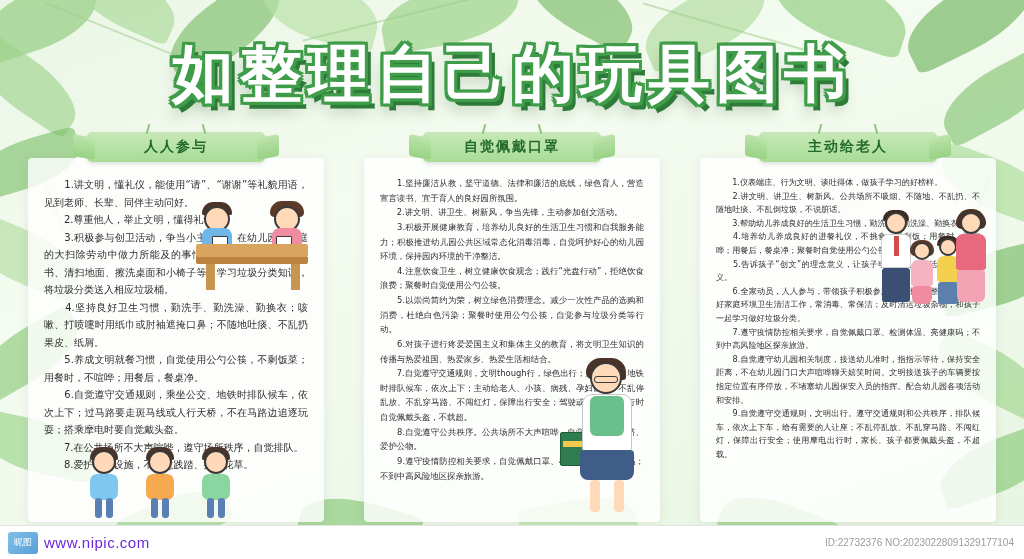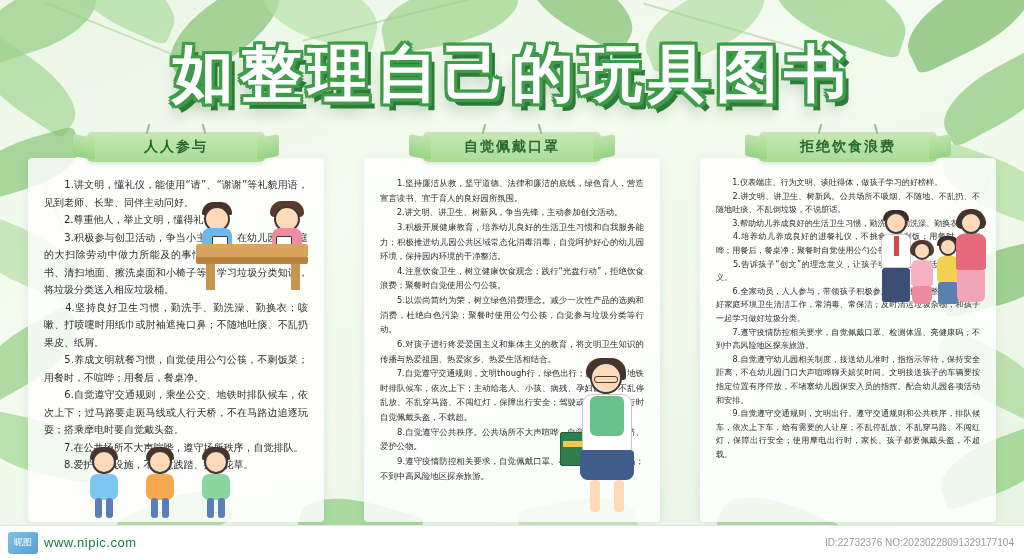--- a/index.html
+++ b/index.html
@@ -230,22 +230,22 @@
   #wm-logo {
     width: 30px; height: 22px;
     margin-left: 8px; margin-right: 6px;
     background: linear-gradient(135deg,#7ec0e8,#5a9fd6);
     border-radius: 3px;
     display:flex;align-items:center;justify-content:center;
     color:#fff;font-size:9px;font-family:"DejaVu Sans",sans-serif;
   }
   #wm-text {
     font-family: "Liberation Sans", sans-serif;
-    font-size: 13px;
-    color: #15803d;
+    font-size: 15px;
+    color: #6d28d9;
     letter-spacing: .5px;
   }
   #wm-id {
     margin-left: auto;
     margin-right: 10px;
     font-family: "Liberation Sans", sans-serif;
     font-size: 10px;
     color: #9b9b9b;
   }
 </style>
@@ -377,21 +377,21 @@
       <div class="t-leg a"></div>
       <div class="t-leg b"></div>
     </div>
   </div>
 
   <div class="col" id="col-3">
     <div class="panel"></div>
     <div class="banner">
       <div class="hanger l"></div>
       <div class="hanger r"></div>
-      <span class="banner-text">拒绝饮食浪费</span>
+      <span class="banner-text">主动给老人</span>
     </div>
     <div class="body-text" id="body-3">　　1.仪表端庄、行为文明、谈吐得体，做孩子学习的好榜样。
 　　2.讲文明、讲卫生、树新风。公共场所不吸烟、不随地、不乱扔、不随地吐痰、不乱倒垃圾，不说脏话。
 　　3.帮助幼儿养成良好的生活卫生习惯，勤洗手、勤洗澡、勤换衣。
 　　4.培养幼儿养成良好的进餐礼仪，不挑食、不剩饭；用餐时，不喧哗；用餐后，餐桌净；聚餐时自觉使用公勺公筷。
 　　5.告诉孩子“创文”的理念意义，让孩子明白开展创文活动的重大意义。
 　　6.全家动员，人人参与，带领孩子积极参加室内外卫生整治行动。搞好家庭环境卫生清洁工作，常消毒、常保洁；及时清运垃圾杂物，和孩子一起学习做好垃圾分类。
 　　7.遵守疫情防控相关要求，自觉佩戴口罩、检测体温、亮健康码；不到中高风险地区探亲旅游。
 　　8.自觉遵守幼儿园相关制度，接送幼儿准时，指指示等待，保持安全距离，不在幼儿园门口大声喧哗聊天嬉笑时间。文明接送孩子的车辆要按指定位置有序停放，不堵塞幼儿园保安入员的指挥。配合幼儿园各项活动和安排。
 　　9.自觉遵守交通规则，文明出行。遵守交通规则和公共秩序，排队候车，依次上下车，给有需要的人让座；不乱停乱放、不乱穿马路、不闯红灯，保障出行安全；使用摩电出行时，家长、孩子都要佩戴头盔，不超载。</div>

